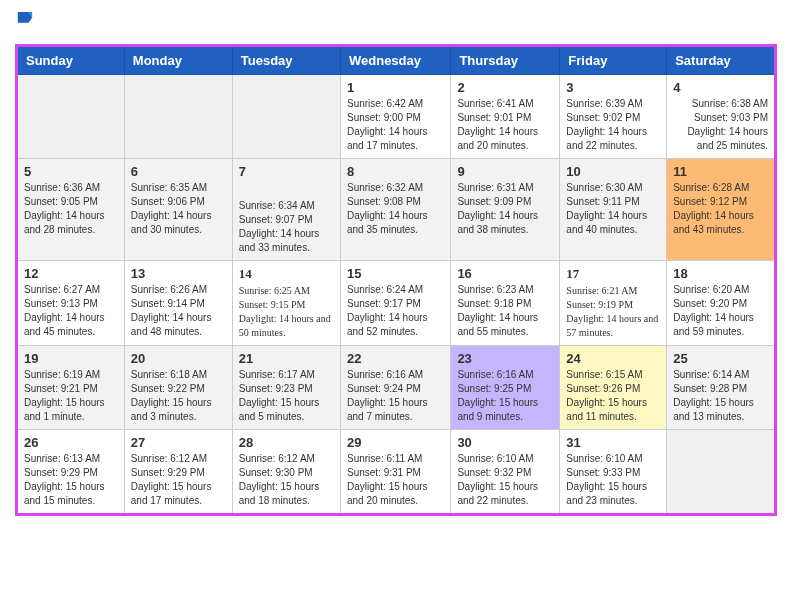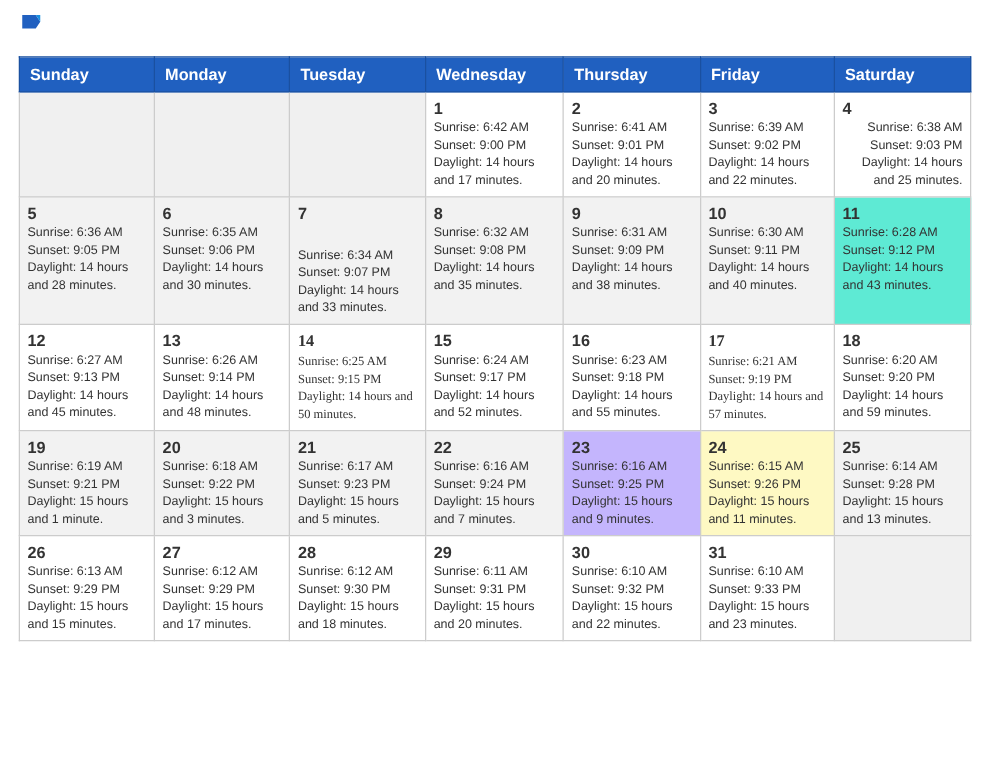--- a/index.html
+++ b/index.html
@@ -47,21 +47,21 @@
       color: #333;
       line-height: 1.1;
     }
     .location {
       font-size: 14px;
       color: #555;
     }
     .calendar {
       width: 100%;
       border-collapse: collapse;
-      border: 1px solid #d946ef;
+      border: 3px solid #d946ef;
     }
     .calendar th {
       background-color: #2060c0;
       color: #fff;
       font-size: 13px;
       font-weight: bold;
       text-align: left;
       padding: 6px 8px;
       border: 1px solid #1a50a0;
     }
@@ -199,21 +199,21 @@
             <div class="day-info" style="white-space: pre-line;">Sunrise: 6:31 AM
 Sunset: 9:09 PM
 Daylight: 14 hours and 38 minutes.</div>
           </td>
           <td style="background: rgb(242, 242, 242);">
             <span class="day-num">10</span>
             <div class="day-info" style="white-space: pre-line;">Sunrise: 6:30 AM
 Sunset: 9:11 PM
 Daylight: 14 hours and 40 minutes.</div>
           </td>
-          <td style="background: #5eead4;">
+          <td style="background: #fdba74;">
             <span class="day-num">11</span>
             <div class="day-info" style="white-space: pre-line;">Sunrise: 6:28 AM
 Sunset: 9:12 PM
 Daylight: 14 hours and 43 minutes.</div>
           </td>
         </tr>
         <tr class="row-3">
           <td style="background: rgb(255, 255, 255);">
             <span class="day-num">12</span>
             <div class="day-info" style="white-space: pre-line;">Sunrise: 6:27 AM

